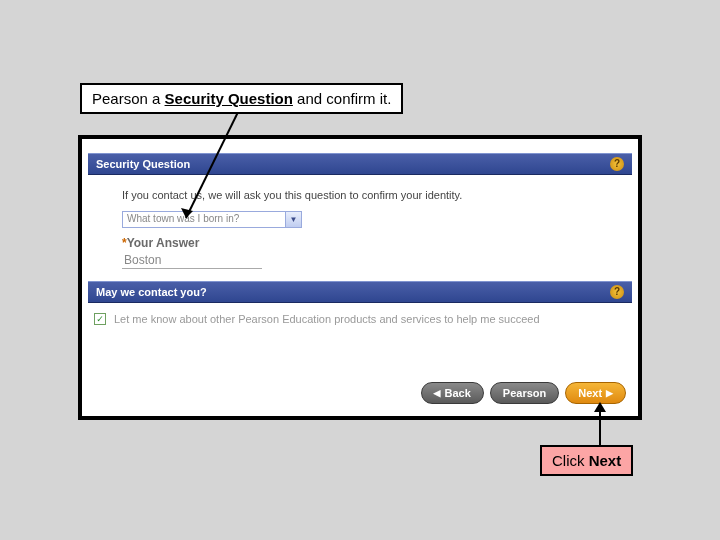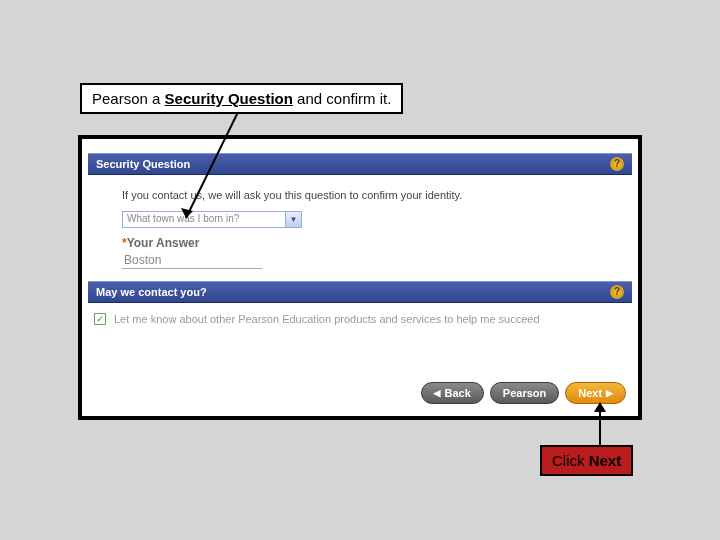--- a/index.html
+++ b/index.html
@@ -18,21 +18,21 @@
     border: 2px solid #000;
     padding: 5px 10px;
     font-size: 15px;
     z-index: 10;
   }
   .callout-top b { font-weight: bold; text-decoration: underline; }
   .callout-bottom {
     position: absolute;
     left: 540px;
     top: 445px;
-    background: #b91c1c;
+    background: #fca5a5;
     border: 2px solid #000;
     padding: 5px 10px;
     font-size: 15px;
     z-index: 10;
   }
   .frame {
     position: absolute;
     left: 78px;
     top: 135px;
     width: 564px;

